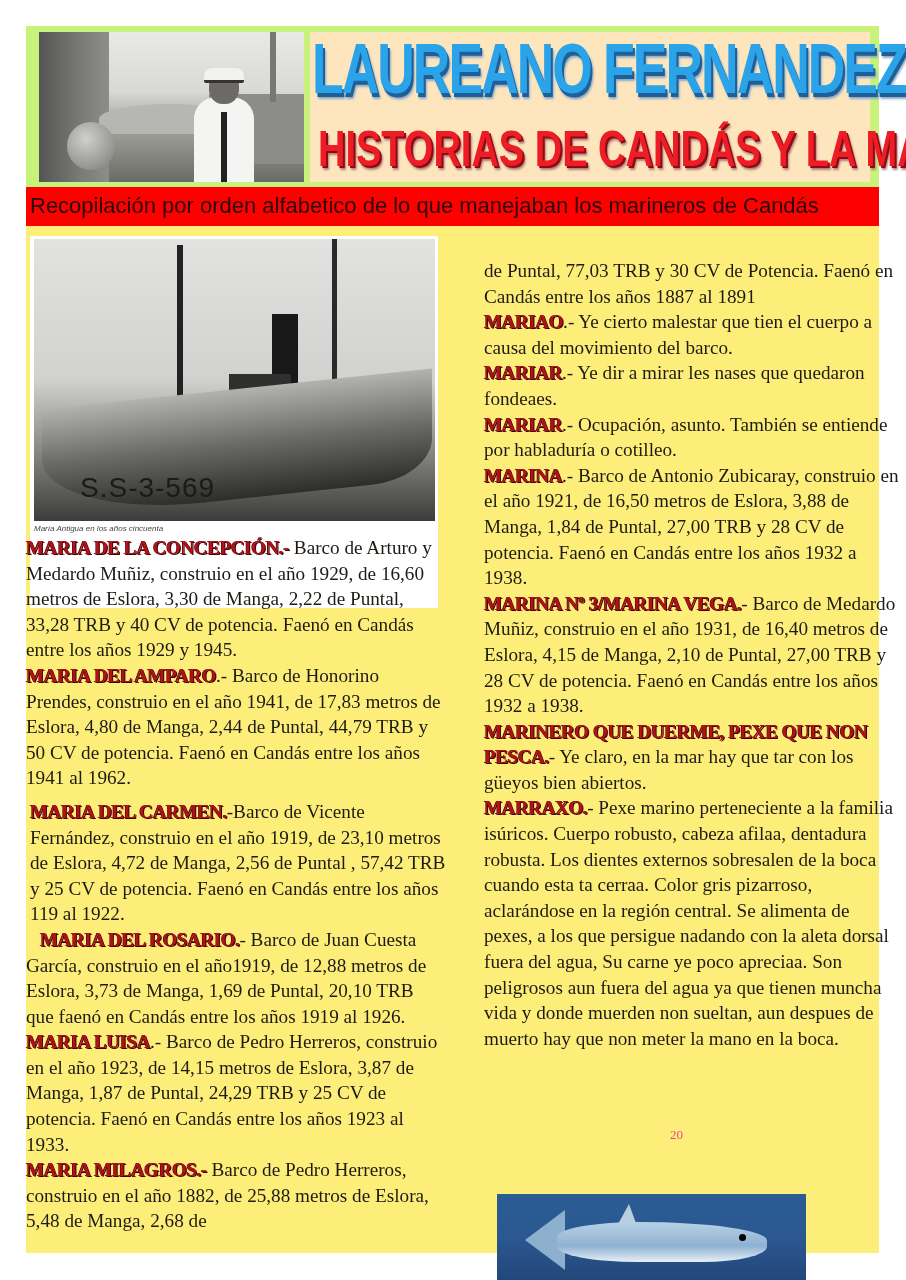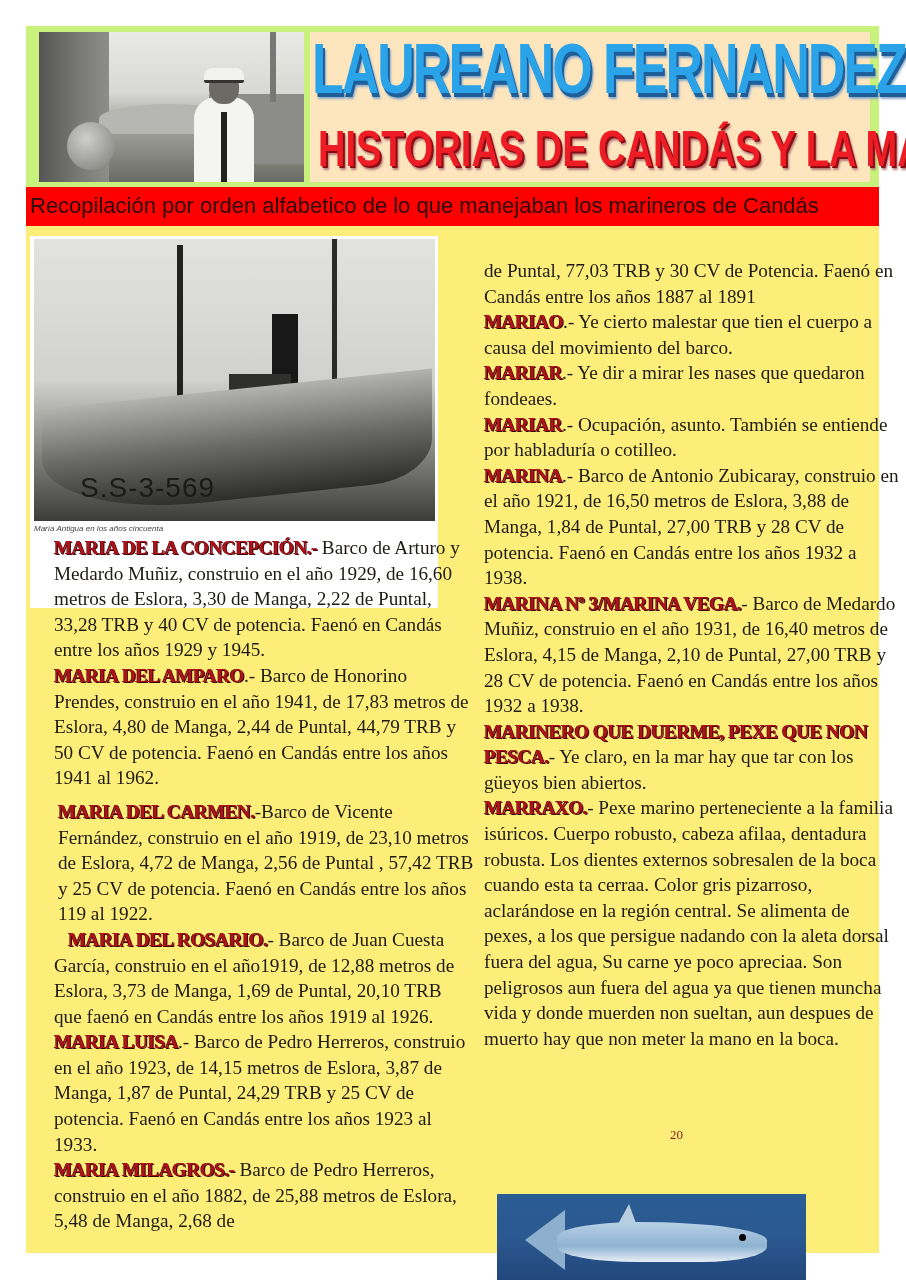--- a/index.html
+++ b/index.html
@@ -82,21 +82,21 @@
       color: #2a0a0a; white-space: nowrap;
     }
     
     .content {
       position: absolute; left: 26px; top: 226px; width: 853px; height: 1027px;
       background: #fdee7a;
     }
     .col {
       position: absolute; font-size: 19.2px; line-height: 25.6px; color: #1e1a14;
     }
-    .col-left { left: 8px; top: 309px; width: 420px; padding-left: 20px; }
+    .col-left { left: 0px; top: 309px; width: 420px; }
     .col-right { left: 458px; top: 0px; width: 418px; margin-top: 32px; }
     .para { margin: 0; }
     .term {
       font-weight: bold; color: #b0121a; letter-spacing: -0.5px;
       text-shadow: 1px 1px 0 #3a0508, -0.5px 0 0 #3a0508;
     }
     .indent1 { padding-left: 4px; margin-top: 8px; }
     .indent2 { padding-left: 14px; }
     
     .boat-photo {
@@ -141,21 +141,21 @@
       position: absolute; left: 28px; top: 16px; width: 0; height: 0;
       border-top: 30px solid transparent; border-bottom: 30px solid transparent;
       border-left: 40px solid #8db0cf; transform: rotate(180deg);
     }
     .shark-eye { position: absolute; left: 242px; top: 40px; width: 7px; height: 7px; background: #000; border-radius: 50%; }
     .shark-fin {
       position: absolute; left: 120px; top: 10px; width: 0; height: 0;
       border-left: 12px solid transparent; border-right: 8px solid transparent; border-bottom: 22px solid #b9cde0;
     }
     .page-num {
-      position: absolute; left: 670px; top: 1127px; font-size: 13px; color: #7f1d1d;
+      position: absolute; left: 670px; top: 1127px; font-size: 13px; color: #ec4899;
       font-family: "Liberation Serif", "DejaVu Serif", serif;
     }
   </style>
 </head>
 <body>
 
 <div class="header">
   <div class="header-photo">
     <div class="ship-left"></div>
     <div class="hill"></div>

